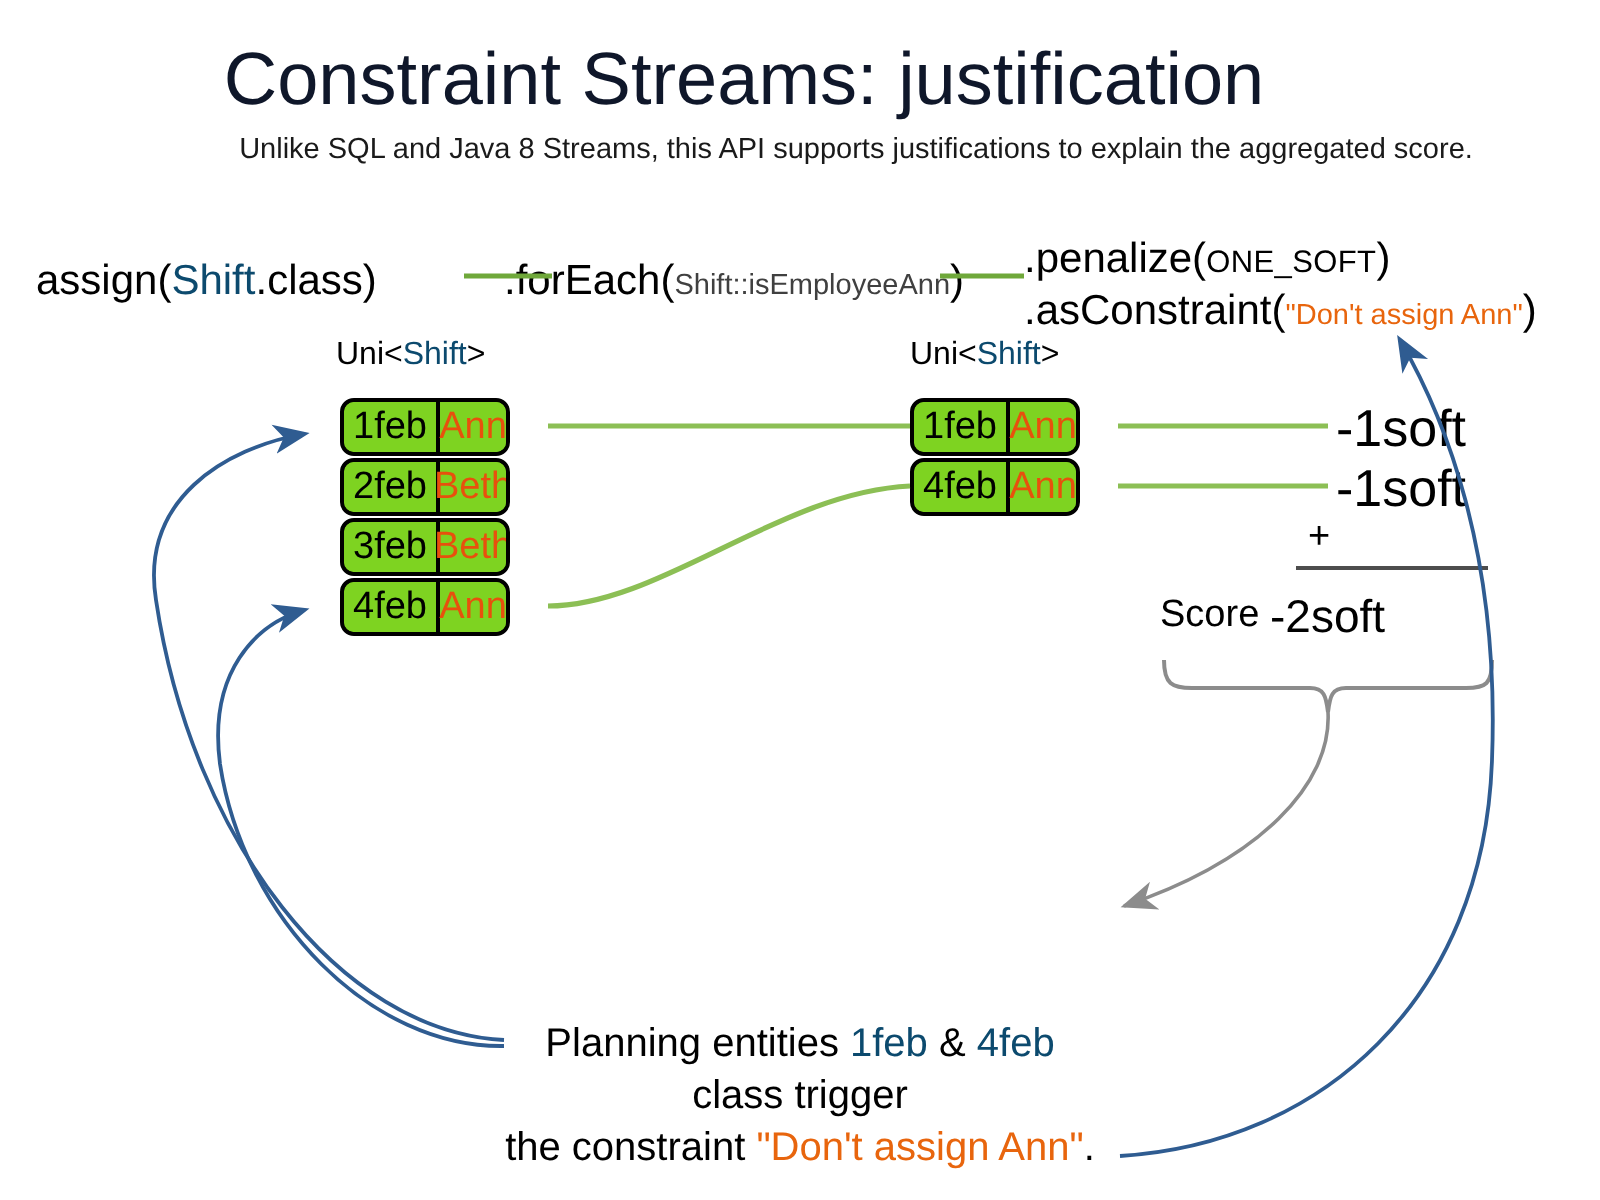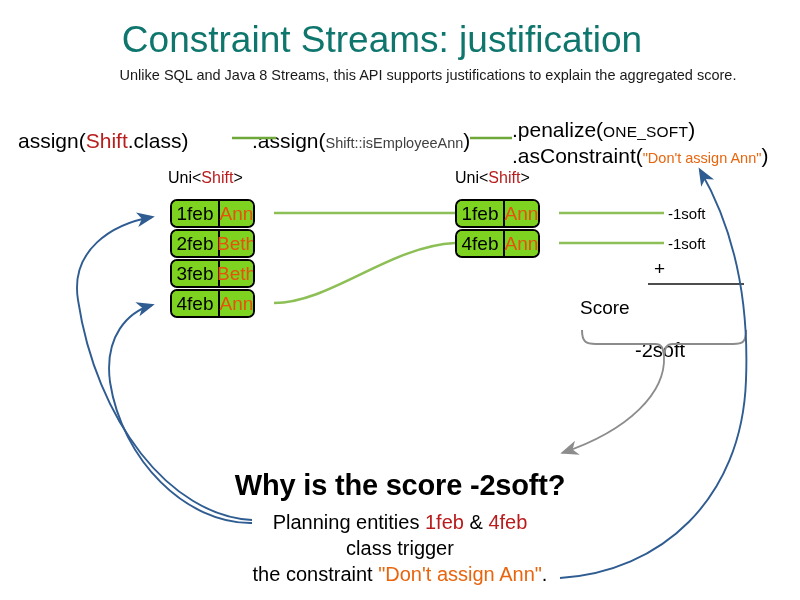--- a/index.html
+++ b/index.html
@@ -25,22 +25,21 @@
 
   
   #title {
     left: 0; top: 18px;
     width: 744px;
     text-align: center;
     font-size: 37px;
     line-height: 44px;
     font-weight: normal;
     letter-spacing: 0px;
-    color: #0f766e;
-    margin-left: 10px;
+    color: #0f172a;
   }
   #subtitle {
     left: 0; top: 66px;
     width: 800px;
     text-align: center;
     font-size: 14.5px;
     line-height: 18px;
     color: #1a1a1a;
     padding-left: 28px;
   }
@@ -64,21 +63,21 @@
     line-height: 26px;
     white-space: nowrap;
     text-align: center;
   }
   #code-asconstraint {
     left: 512px; top: 143px;
     font-size: 21px;
     line-height: 26px;
     white-space: nowrap;
   }
-  .tok-green { color: #b91c1c; }
+  .tok-green { color: #0c4a6e; }
   .tok-orange { color: #e8650d; }
   .tok-small-caps {
     font-size: 15.5px;
     letter-spacing: 0.2px;
   }
   .tok-string-small {
     font-size: 14.5px;
     color: #e8650d;
   }
   .tok-method-arg {
@@ -123,21 +122,21 @@
   }
   .tuple .cell.name {
     width: 33px;
     color: #e8500d;
   }
   .stack-left { left: 170px; }
   .stack-right { left: 455px; }
 
   
   .soft-label {
-    font-size: 15px;
+    font-size: 26px;
     line-height: 22px;
     white-space: nowrap;
   }
   #soft-1 { left: 668px; top: 203px; }
   #soft-2 { left: 668px; top: 233px; }
   #plus-sign {
     left: 654px; top: 259px;
     font-size: 19px;
     line-height: 20px;
   }
@@ -147,23 +146,22 @@
     height: 2px;
     background: #4d4d4d;
   }
   #score-word {
     left: 580px; top: 297px;
     font-size: 19px;
     line-height: 22px;
   }
   #score-total {
     left: 635px; top: 297px;
-    font-size: 20px;
+    font-size: 23px;
     line-height: 22px;
-    margin-top: 42px;
   }
 
   
   #why-heading {
     left: 0; top: 468px;
     width: 800px;
     text-align: center;
     font-size: 29px;
     line-height: 34px;
     font-weight: bold;
@@ -195,21 +193,21 @@
 <div id="stage">
 
   <div class="abs" id="title">Constraint Streams: justification</div>
   <div class="abs" id="subtitle">Unlike SQL and Java 8 Streams, this API supports justifications to explain the aggregated score.</div>
 
   <div class="abs" id="code-foreach">
     <span>assign(</span><span class="tok-green">Shift</span><span>.class)</span>
   </div>
 
   <div class="abs" id="code-filter">
-    <span>.assign(</span><span class="tok-method-arg">Shift::isEmployeeAnn</span><span>)</span>
+    <span>.forEach(</span><span class="tok-method-arg">Shift::isEmployeeAnn</span><span>)</span>
   </div>
 
   <div class="abs" id="code-penalize">
     <span>.penalize(</span><span class="tok-small-caps">ONE_SOFT</span><span>)</span>
   </div>
 
   <div class="abs" id="code-asconstraint">
     <span>.asConstraint(</span><span class="tok-string-small">"Don't assign Ann"</span><span>)</span>
   </div>
 
@@ -247,21 +245,20 @@
     <span class="cell name">Ann</span>
   </div>
 
   <div class="abs soft-label" id="soft-1">-1soft</div>
   <div class="abs soft-label" id="soft-2">-1soft</div>
   <div class="abs" id="plus-sign">+</div>
   <div class="abs" id="sum-rule"></div>
   <div class="abs" id="score-word">Score</div>
   <div class="abs" id="score-total">-2soft</div>
 
-  <div class="abs" id="why-heading">Why is the score -2soft?</div>
   <div class="abs explain-line" id="explain-1">
     <span>Planning entities </span><span class="tok-green">1feb</span><span> &amp; </span><span class="tok-green">4feb</span>
   </div>
   <div class="abs explain-line" id="explain-2">class trigger</div>
   <div class="abs explain-line" id="explain-3">
     <span>the constraint </span><span class="tok-orange">"Don't assign Ann"</span><span>.</span>
   </div>
 
   <svg id="overlay" viewBox="0 0 800 600">
     <defs>

